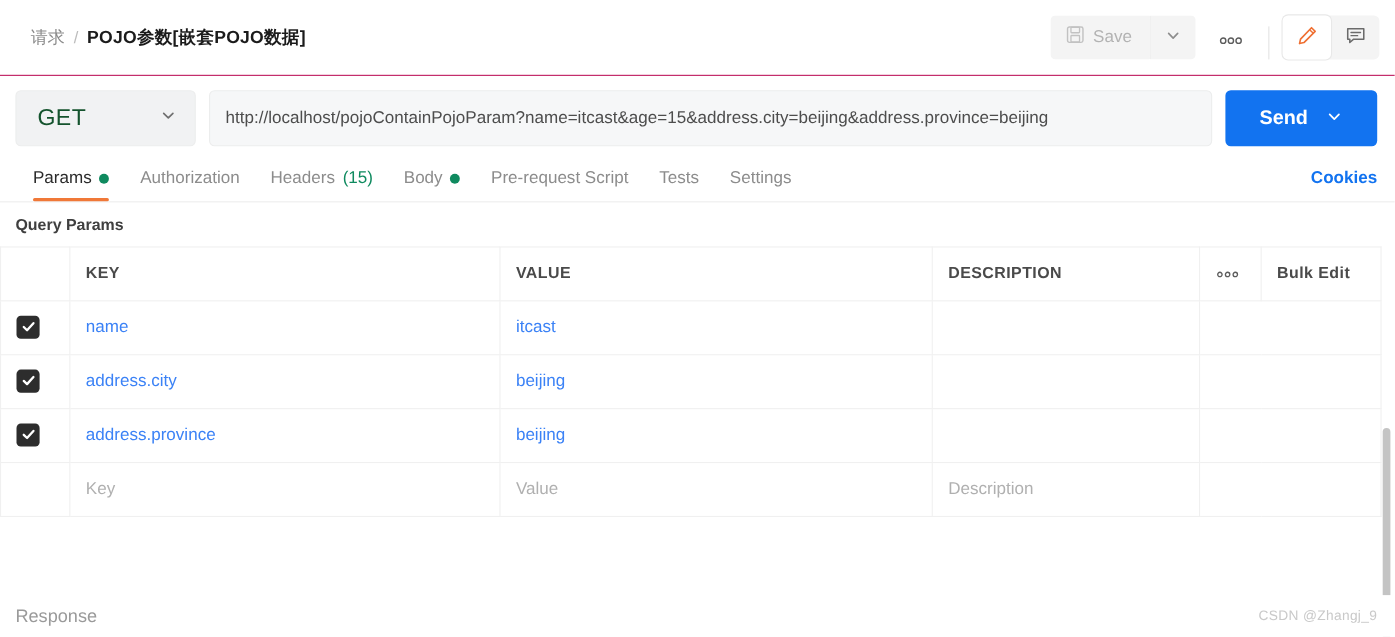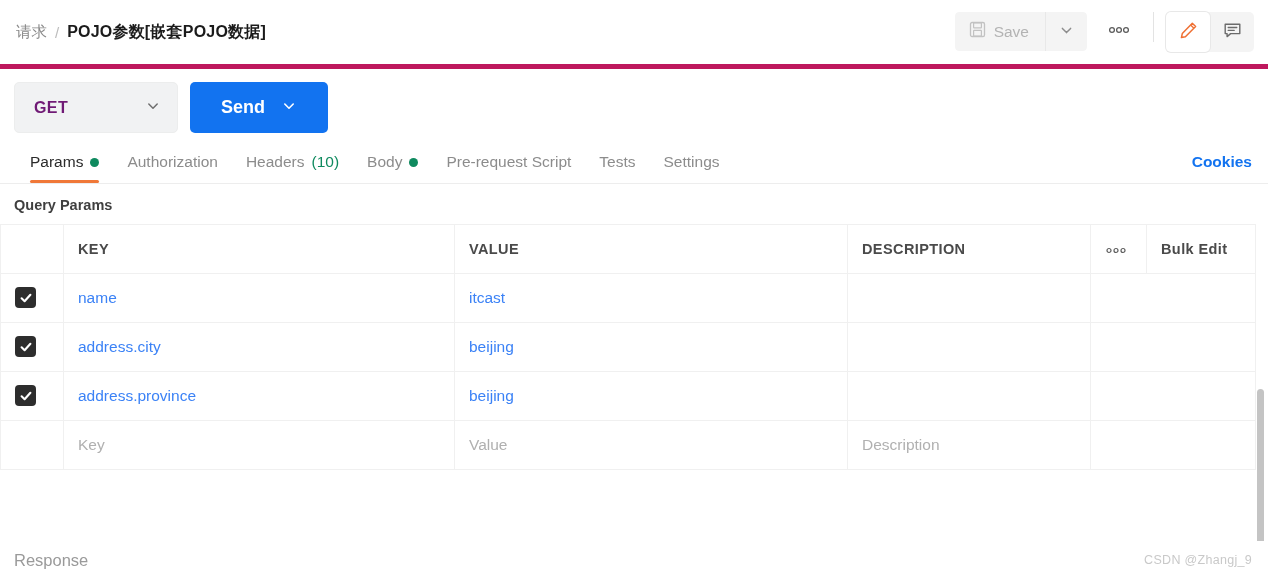--- a/index.html
+++ b/index.html
@@ -10,30 +10,30 @@
     font-family: "Liberation Sans", sans-serif;
     overflow: hidden;
   }
   body { position: relative; }
 
   
   .header {
     height: 69px;
     display: flex;
     align-items: center;
-    padding: 0 14px 0 16px;
-    border-bottom: 5px solid #be185d;
+    padding: 0 14px 0 28px;
+    border-bottom: 1px solid #be185d;
     background: #fff;
   }
   .breadcrumb { display: flex; align-items: center; gap: 8px; flex: 1; }
   .bc-root { font-size: 15.5px; color: #8a8a8a; }
   .bc-sep  { font-size: 15px; color: #bcbcbc; }
   .bc-title { font-size: 16px; color: #1b1b1b; font-weight: bold; letter-spacing: .2px; }
 
-  .hdr-right { display: flex; align-items: flex-start; gap: 0; }
+  .hdr-right { display: flex; align-items: flex-end; gap: 0; }
 
   .save-group { display: flex; align-items: stretch; border-radius: 4px; overflow: hidden; }
   .save-btn {
     display: flex; align-items: center; gap: 8px;
     background: #f4f4f4; color: #b3b3b3;
     padding: 9px 16px 9px 14px; font-size: 15.5px;
     border: none; border-radius: 4px 0 0 4px; cursor: default;
   }
   .save-caret {
     background: #f4f4f4; color: #8d8d8d;
@@ -55,21 +55,21 @@
   }
   .icon-btn.active { background: #ffffff; box-shadow: 0 0 0 1px #e8e8e8; }
 
   
   .urlrow { display: flex; align-items: center; gap: 12px; padding: 13px 16px 12px 14px; }
   .method {
     width: 164px; height: 51px; background: #f1f2f3; border: 1px solid #eceded;
     border-radius: 5px; display: flex; align-items: center; justify-content: space-between;
     padding: 0 16px 0 19px; cursor: pointer;
   }
-  .method-label { font-size: 16px; color: #701a75; font-weight: bold; letter-spacing: .4px; }
+  .method-label { font-size: 21px; color: #14532d; font-weight: normal; letter-spacing: .4px; }
   .urlbox {
     flex: 1; height: 51px; background: #f6f7f8; border: 1px solid #eceded; border-radius: 5px;
     display: flex; align-items: center; padding: 0 14px; overflow: hidden;
   }
   .urltext {
     font-size: 15.5px; color: #4d4d4d; white-space: nowrap; overflow: hidden;
     text-overflow: clip; width: 100%;
   }
   .sendbtn {
     width: 138px; height: 51px; background: #1273f0; border-radius: 5px;
@@ -210,20 +210,23 @@
 <div class="urlrow">
   <div class="method">
     <span class="method-label">GET</span>
     <span>
       <svg width="16" height="16" viewBox="0 0 16 16" fill="none">
         <path d="M3.8 6 L8 10.2 L12.2 6" stroke="#6f6f6f" stroke-width="1.5" stroke-linecap="round" stroke-linejoin="round"></path>
       </svg>
     </span>
   </div>
 
+  <div class="urlbox">
+    <span class="urltext" title="http://localhost/pojoContainPojoParam?name=itcast&amp;age=15&amp;address.city=beijing&amp;address.province=beijing">http://localhost/pojoContainPojoParam?name=itcast&amp;age=15&amp;address.city=beijing&amp;address.province=beijing</span>
+  </div>
 
   <button class="sendbtn">
     <span class="send-label">Send</span>
     <span>
       <svg width="16" height="16" viewBox="0 0 16 16" fill="none">
         <path d="M3.8 6 L8 10.2 L12.2 6" stroke="#ffffff" stroke-width="1.6" stroke-linecap="round" stroke-linejoin="round"></path>
       </svg>
     </span>
   </button>
 </div>
@@ -231,21 +234,21 @@
 <div class="tabs">
   <button class="tab active">
     <span>Params</span>
     <span class="dot"></span>
   </button>
   <button class="tab">
     <span>Authorization</span>
   </button>
   <button class="tab">
     <span>Headers</span>
-    <span class="count">(10)</span>
+    <span class="count">(15)</span>
   </button>
   <button class="tab">
     <span>Body</span>
     <span class="dot"></span>
   </button>
   <button class="tab">
     <span>Pre-request Script</span>
   </button>
   <button class="tab">
     <span>Tests</span>

